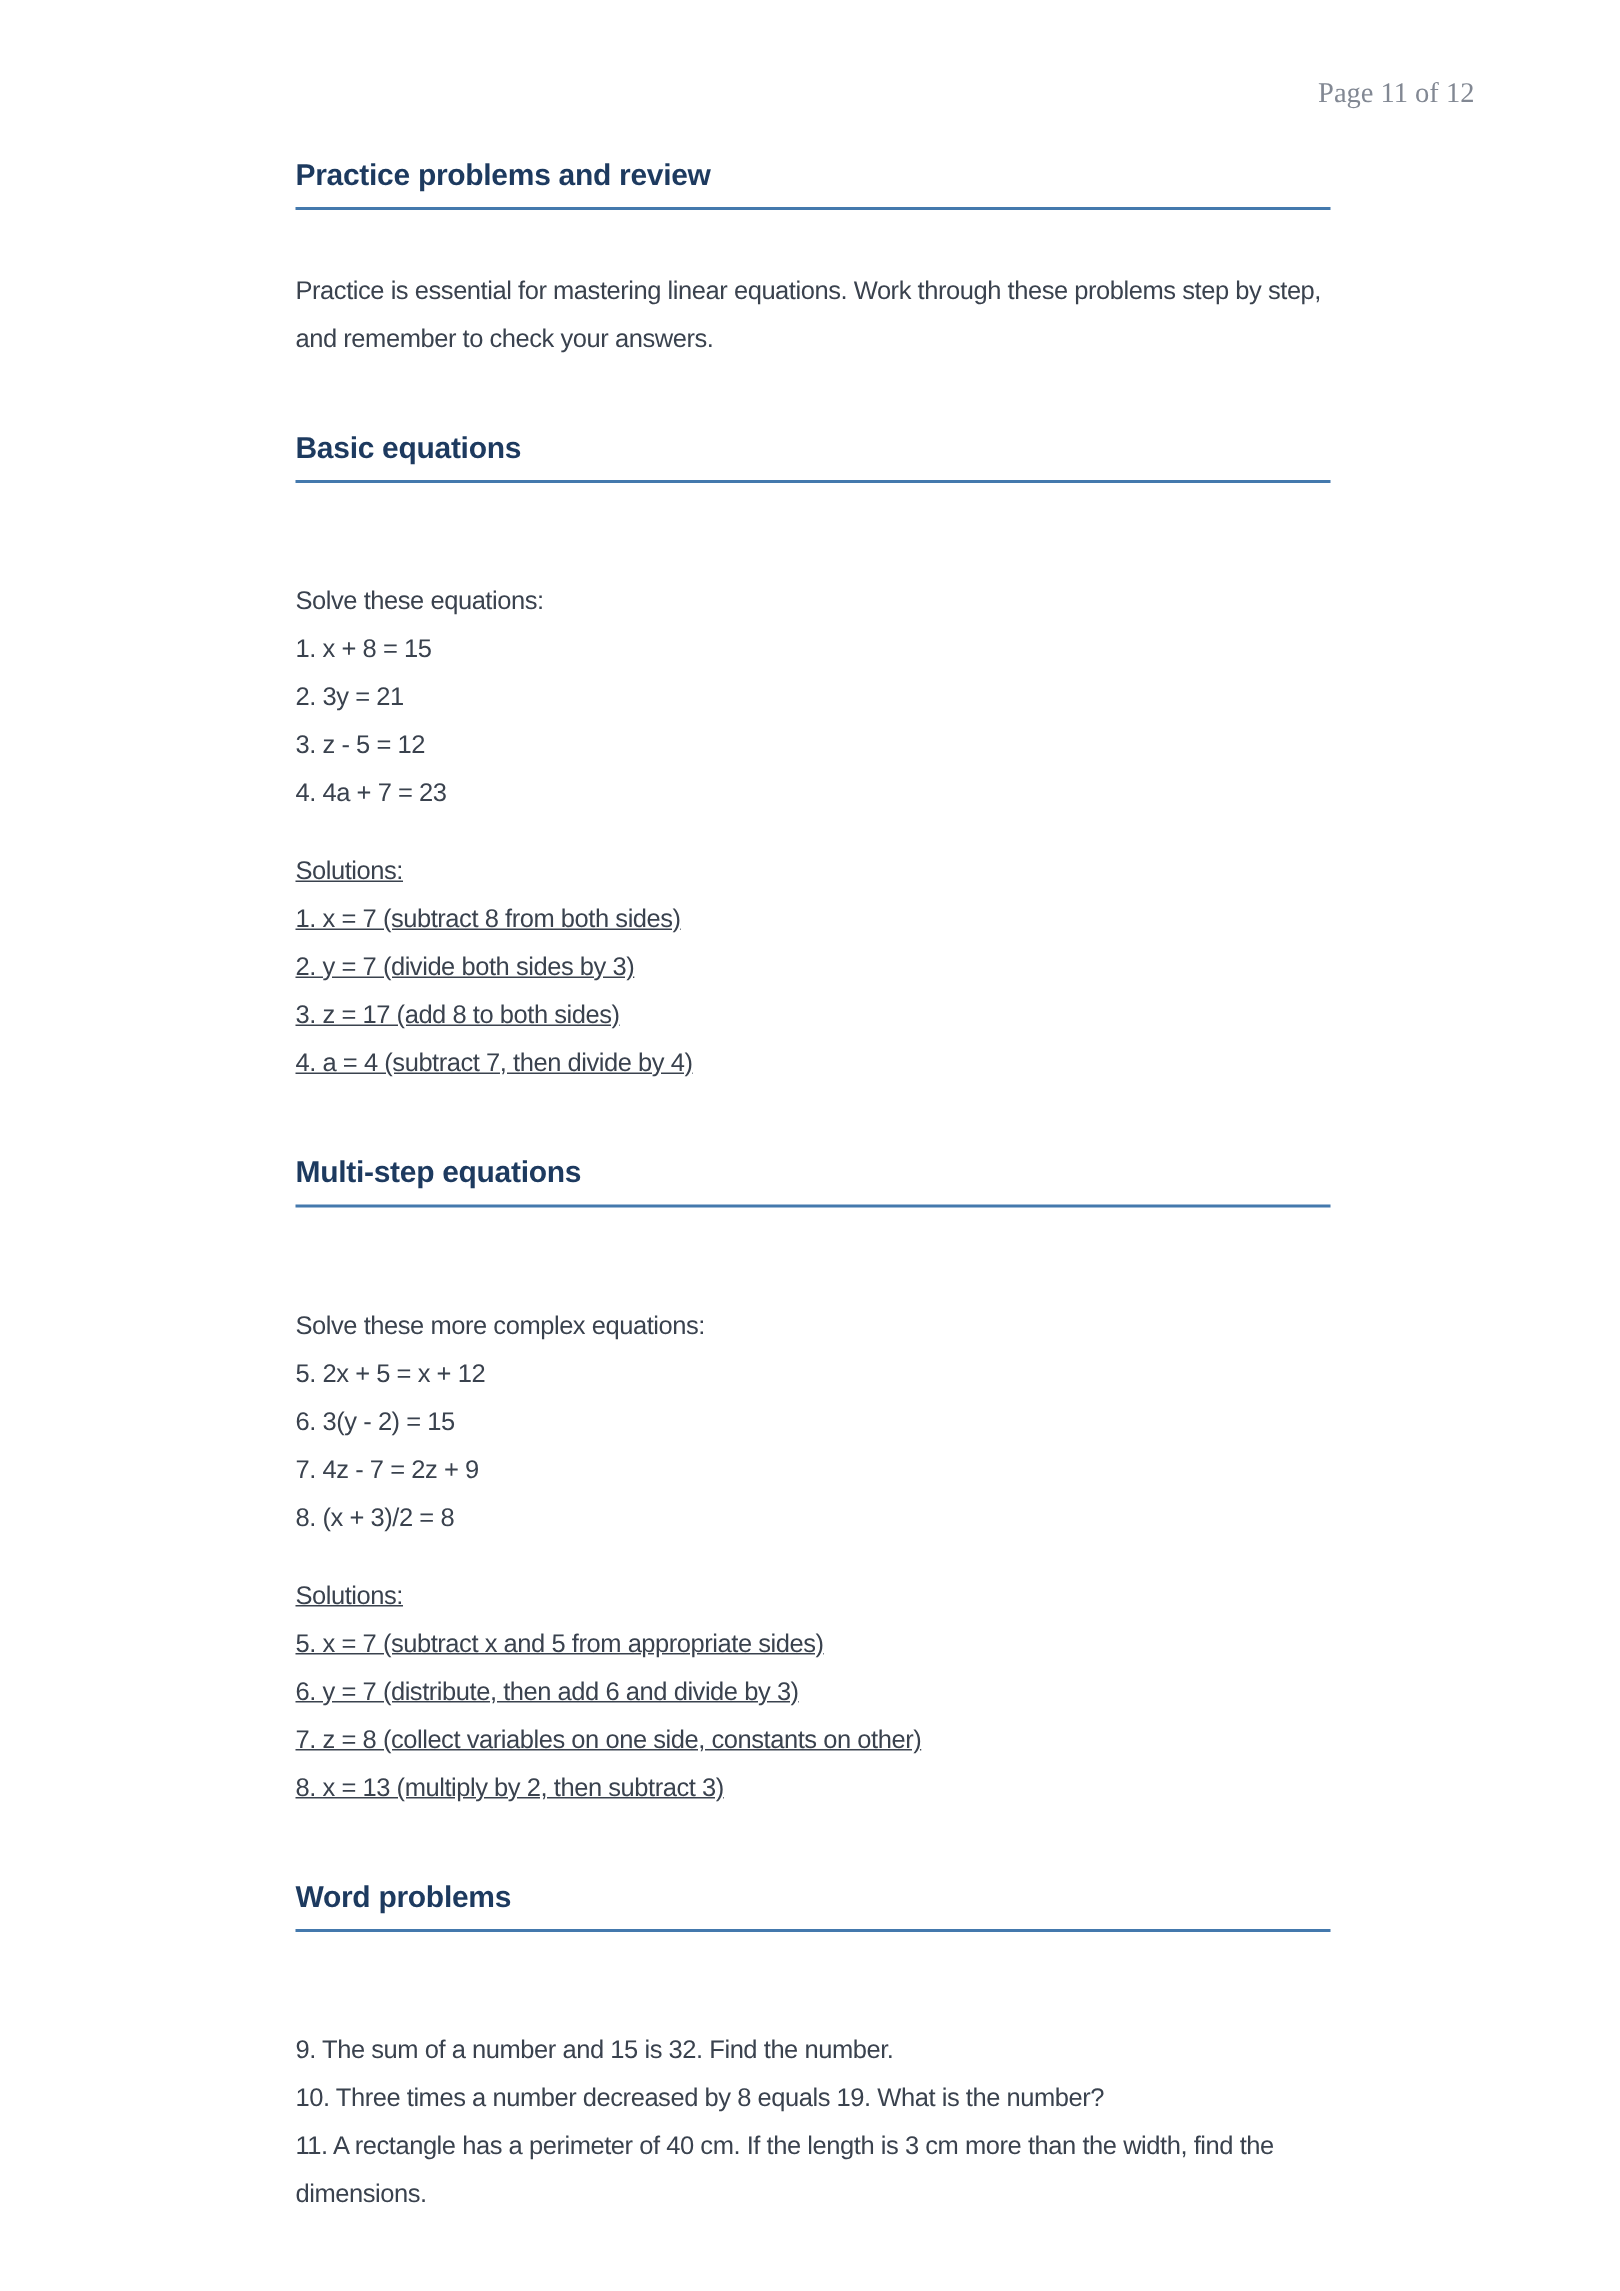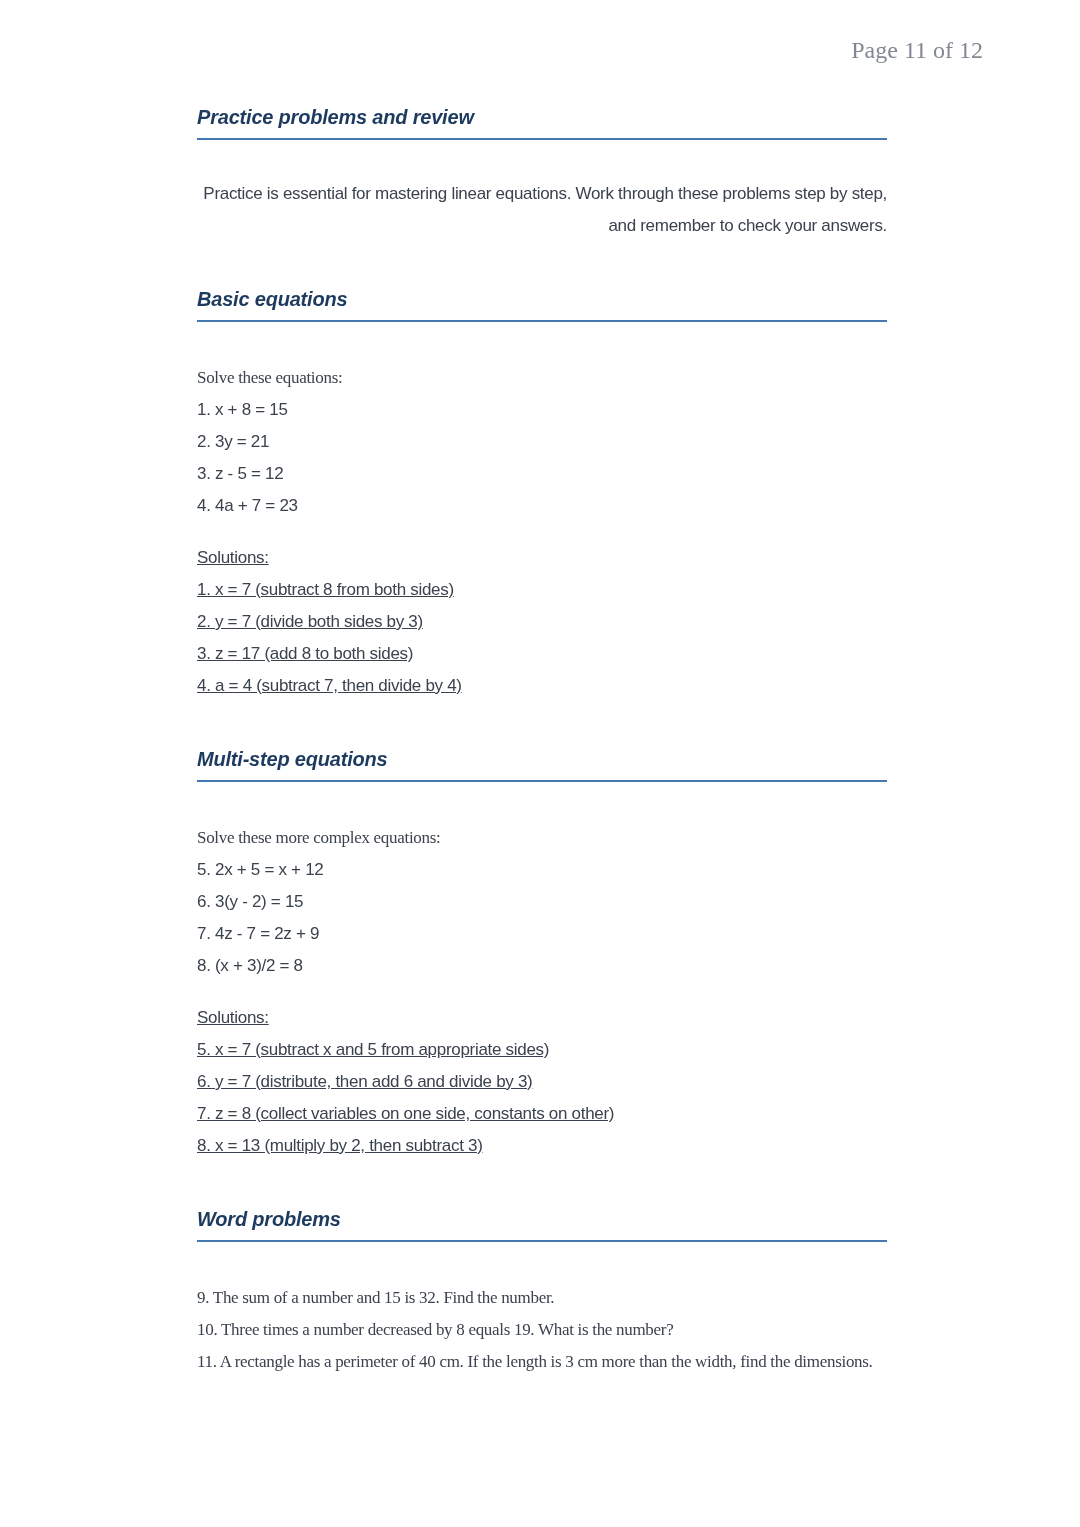--- a/index.html
+++ b/index.html
@@ -10,57 +10,56 @@
   .page {
     position: relative;
     width: 1080px;
     height: 1527px;
     background: #ffffff;
     overflow: hidden;
     font-family: "Liberation Sans", "DejaVu Sans", sans-serif;
   }
   .page-number {
     position: absolute;
-    top: 37px;
+    top: 52px;
     right: 97px;
     font-family: "Liberation Serif", "DejaVu Serif", serif;
-    font-size: 24px;
+    font-size: 19px;
     color: #828893;
   }
   .content {
     position: absolute;
     left: 197px;
     top: 0;
     width: 690px;
     padding-top: 104px;
   }
   .h1, .h2 {
     margin: 0;
     font-size: 20px;
     line-height: 26px;
     font-weight: 700;
     color: #1d3a5f;
     letter-spacing: -0.2px;
-    font-style: italic;
   }
   .h2 { margin-top: 44px; }
   .rule {
     height: 2px;
     background: #4479ad;
     margin-top: 8px;
   }
   .para, .lines {
     font-size: 17px;
     line-height: 32px;
     color: #3a424e;
     letter-spacing: -0.3px;
     margin: 0;
   }
-  .intro { margin-top: 38px; text-align: right; }
-  .after-rule { margin-top: 40px; font-family: Liberation Serif, serif; }
+  .intro { margin-top: 38px; }
+  .after-rule { margin-top: 63px; }
   .list { }
   .solutions { margin-top: 20px; text-decoration: underline; }
   .footer {
     position: absolute;
     top: 1466px;
     left: 0;
     width: 100%;
     text-align: center;
     font-size: 22px;
     color: #a7aab1;

